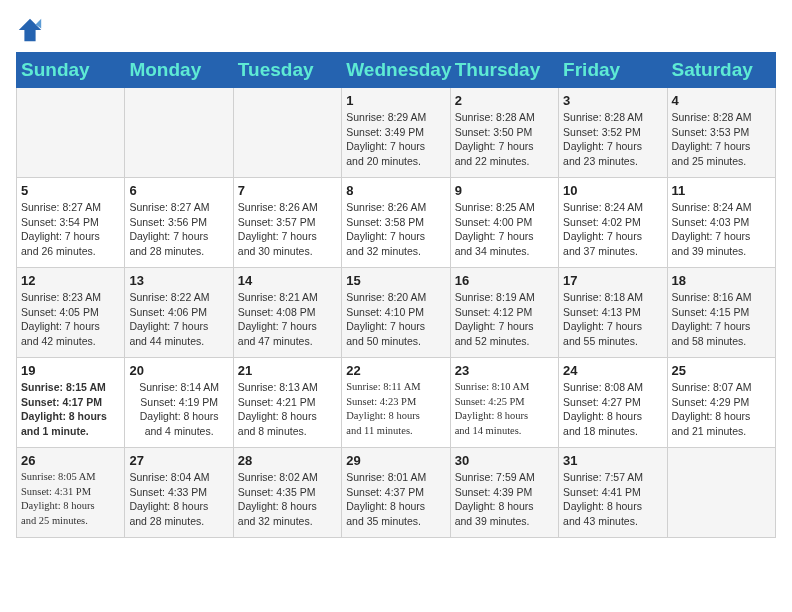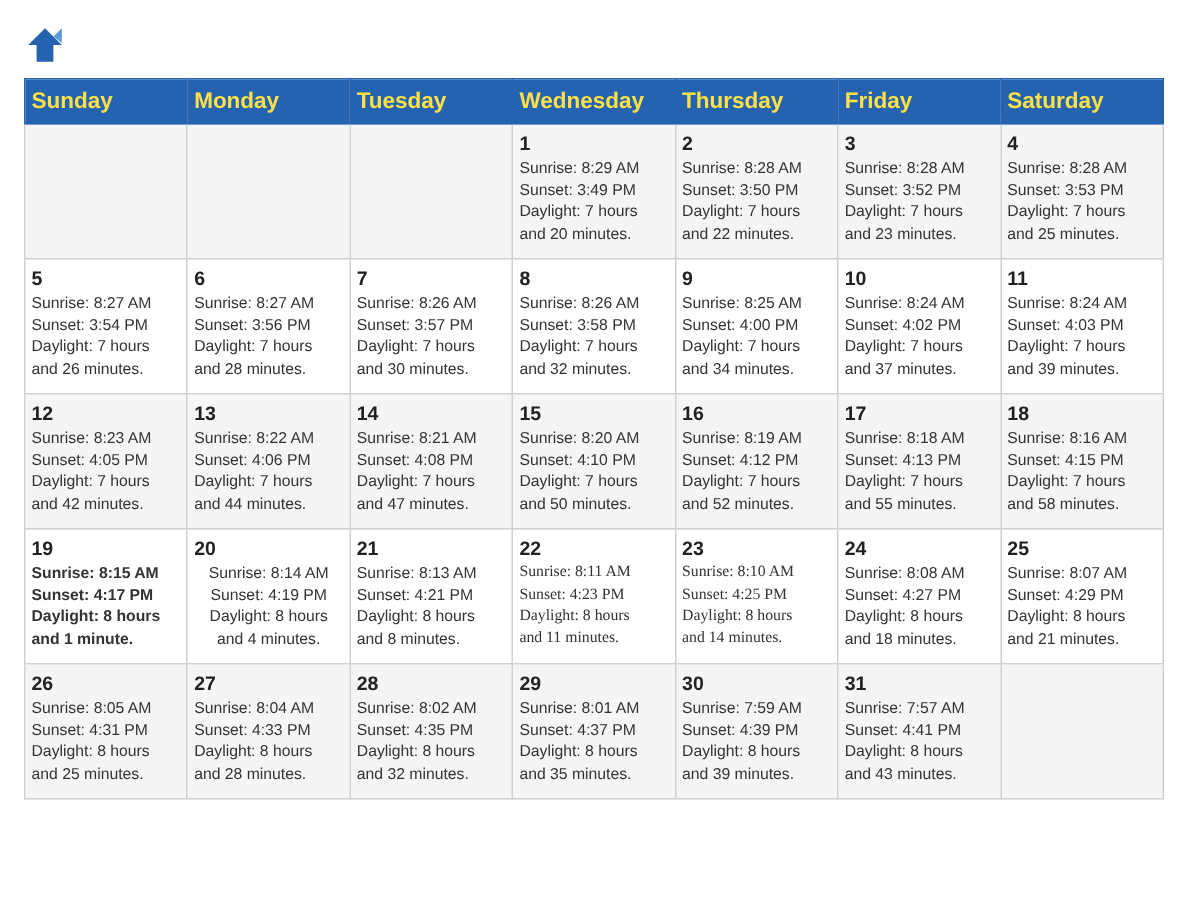--- a/index.html
+++ b/index.html
@@ -44,22 +44,22 @@
       font-size: 15px;
       color: #333;
     }
     table {
       width: 100%;
       border-collapse: collapse;
       table-layout: fixed;
     }
     thead tr th {
       background-color: #2563b0;
-      color: #fde047;
-      font-size: 15px;
+      color: #5eead4;
+      font-size: 19px;
       font-weight: bold;
       padding: 6px 4px;
       text-align: left;
       border: 1px solid #2563b0;
     }
     tbody tr td {
       vertical-align: top;
       font-size: 11px;
       color: #222;
       padding: 5px 4px;
@@ -303,21 +303,21 @@
           <span class="day-number">25</span>
           <div class="day-info" style="white-space: pre-line;">Sunrise: 8:07 AM
 Sunset: 4:29 PM
 Daylight: 8 hours
 and 21 minutes.</div>
         </td>
       </tr>
       <tr>
         <td>
           <span class="day-number">26</span>
-          <div class="day-info" style="white-space: pre-line;">Sunrise: 8:05 AM
+          <div class="day-info" style="white-space: pre-line; font-family: Liberation Serif, serif;">Sunrise: 8:05 AM
 Sunset: 4:31 PM
 Daylight: 8 hours
 and 25 minutes.</div>
         </td>
         <td>
           <span class="day-number">27</span>
           <div class="day-info" style="white-space: pre-line;">Sunrise: 8:04 AM
 Sunset: 4:33 PM
 Daylight: 8 hours
 and 28 minutes.</div>

